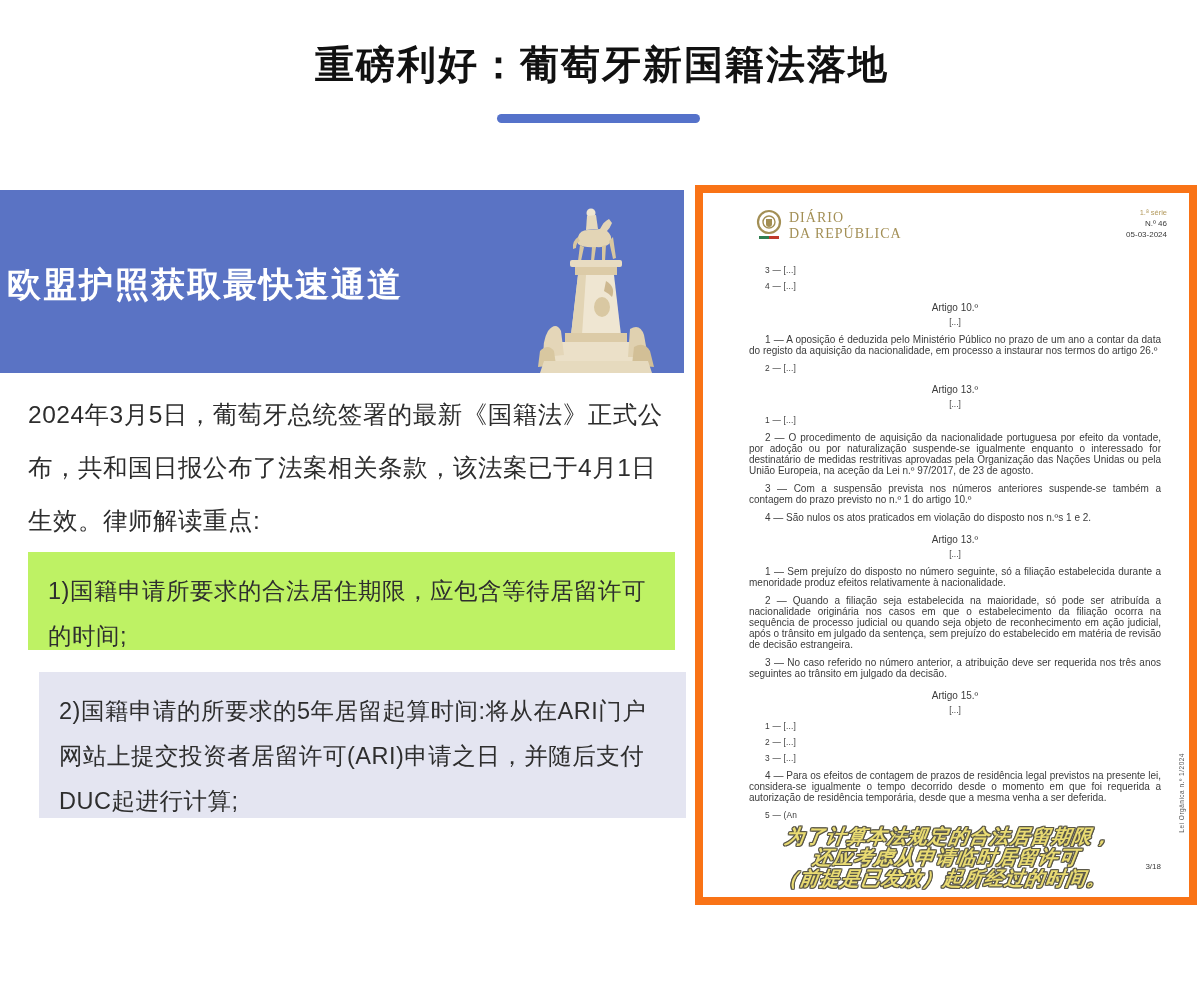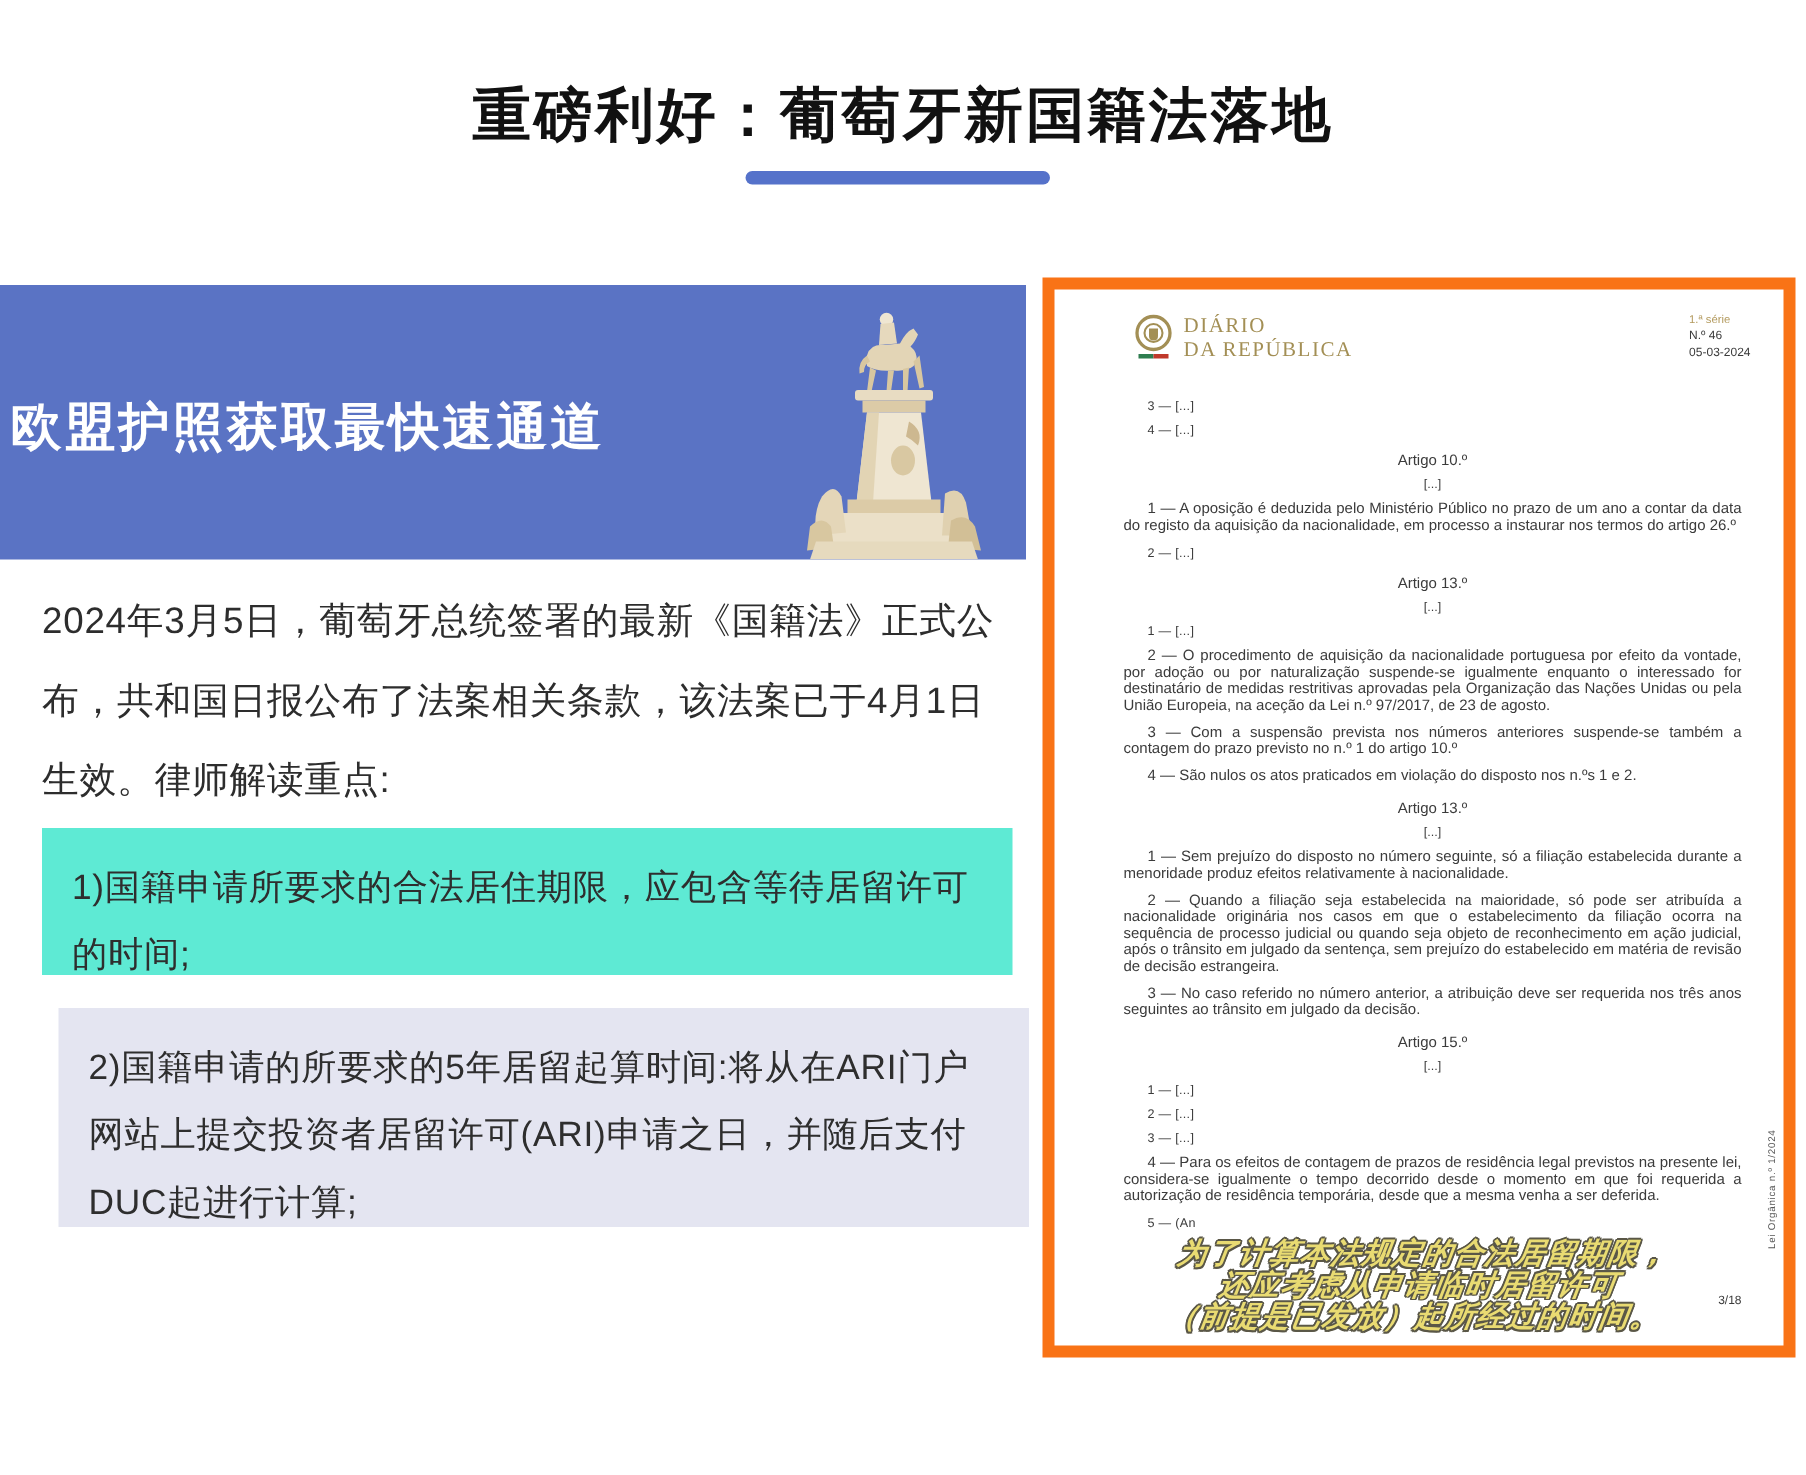--- a/index.html
+++ b/index.html
@@ -1,19 +1,19 @@
 <!DOCTYPE html>
 <html><head>
 <meta charset="utf-8">
 <style>
   html,body{margin:0;padding:0;background:#ffffff;font-family:"Liberation Sans",sans-serif;}
   #stage{position:relative;width:1204px;height:983px;background:#ffffff;overflow:hidden;}
 
   
-  .page-title{position:absolute;left:0;top:50px;width:100%;text-align:center;
+  .page-title{position:absolute;left:0;top:38px;width:100%;text-align:center;
     font-size:39px;font-weight:700;color:#111;letter-spacing:2px;}
   .title-underline{position:absolute;left:497px;top:114px;width:203px;height:9px;
     border-radius:5px;}
 
   
   .banner{position:absolute;left:0;top:190px;width:684px;height:183px;}
   .banner-headline{position:absolute;left:7px;top:72px;font-size:34px;font-weight:700;
     color:#ffffff;letter-spacing:2px;}
   .statue{position:absolute;right:28px;bottom:0;width:122px;height:170px;}
 
@@ -28,21 +28,21 @@
   #point-2{top:672px;height:112px;margin-left:11px;}
   #point-3{top:838px;height:36px;}
 
   
   .doc{position:absolute;left:695px;top:185px;width:502px;height:720px;
     background:#ffffff;border:8px solid #f97316;box-sizing:border-box;}
   .doc-header{position:absolute;left:0;top:0;width:100%;height:62px;}
   .doc-logo{position:absolute;left:52px;top:16px;width:28px;height:32px;}
   .doc-masthead{position:absolute;left:86px;top:17px;color:#a38f55;
     font-family:"Liberation Serif",serif;font-size:14px;letter-spacing:1px;line-height:16px;}
-  .doc-meta{position:absolute;right:22px;top:14px;text-align:left;line-height:11px;}
+  .doc-meta{position:absolute;right:22px;top:14px;text-align:right;line-height:11px;}
   .doc-meta .series{font-size:7.5px;color:#b39a5e;}
   .doc-meta .num,.doc-meta .date{font-size:8px;color:#3a3a3a;}
 
   .doc-body{position:absolute;left:46px;top:66px;width:412px;color:#3b3b3b;}
   .doc-item-num{font-size:8.4px;margin:6px 0 6px 16px;letter-spacing:0.2px;}
   .doc-item-heading{font-size:10px;text-align:center;margin:11px 0 4px 0;}
   .doc-item-ellipsis{font-size:8.4px;text-align:center;margin:4px 0 6px 0;}
   .doc-item-para{font-size:10px;line-height:11px;text-align:justify;
     text-indent:16px;margin:7px 0;}
 
@@ -95,21 +95,21 @@
         <path d="M6,148 Q14,140 20,148 L22,162 L4,164 Z" fill="#D8C7A0"></path>
         <path d="M100,144 Q110,138 116,148 L120,164 L98,162 Z" fill="#D2BF96"></path>
 
         <path d="M10,158 L114,158 L118,170 L6,170 Z" fill="#E6DABE"></path>
       </g>
     </svg>
   </div>
 
   <div class="intro">2024年3月5日，葡萄牙总统签署的最新《国籍法》正式公布，共和国日报公布了法案相关条款，该法案已于4月1日生效。律师解读重点:</div>
 
-  <div class="point-box" id="point-1" style="background: #5eead4;">1)国籍申请所要求的合法居住期限，应包含等待居留许可的时间;</div>
+  <div class="point-box" id="point-1" style="background: #bef264;">1)国籍申请所要求的合法居住期限，应包含等待居留许可的时间;</div>
   <div class="point-box" id="point-2" style="background: rgb(228, 229, 241);">2)国籍申请的所要求的5年居留起算时间:将从在ARI门户网站上提交投资者居留许可(ARI)申请之日，并随后支付DUC起进行计算;</div>
 
   <div class="doc">
     <div class="doc-header">
       <svg class="doc-logo" viewBox="0 0 28 32">
         <circle cx="14" cy="13" r="11" fill="none" stroke="#A38F55" stroke-width="2.2"></circle>
         <circle cx="14" cy="13" r="6" fill="none" stroke="#A38F55" stroke-width="1.4"></circle>
         <path d="M11,10 h6 v5 q0,3 -3,3 q-3,0 -3,-3 Z" fill="#A38F55"></path>
         <rect x="4" y="27" width="10" height="3" fill="#2E7D4F"></rect>
         <rect x="14" y="27" width="10" height="3" fill="#C0392B"></rect>

